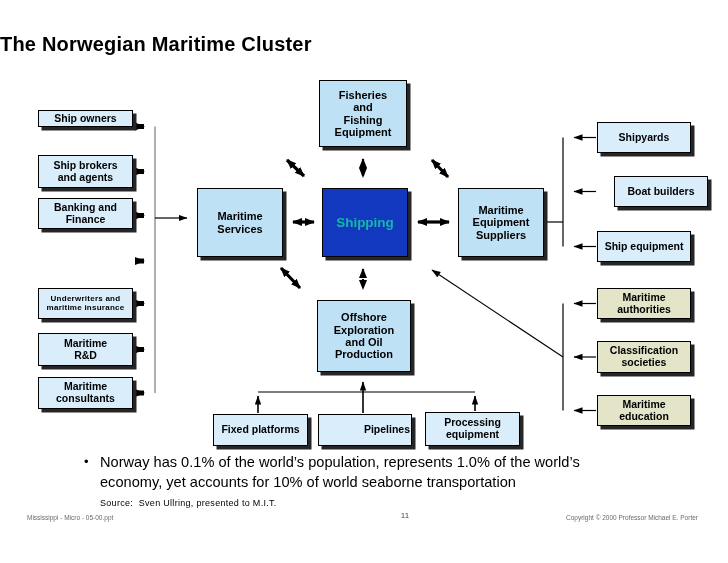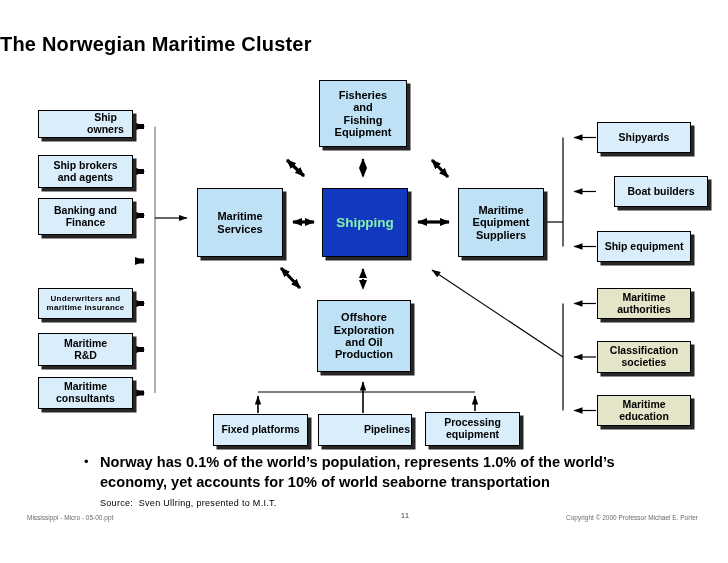--- a/index.html
+++ b/index.html
@@ -14,27 +14,27 @@
   svg.wires{position:absolute;left:0;top:0;z-index:1;}
   .bx{
     position:absolute;z-index:2;border:1.4px solid #000;box-shadow:3.5px 3.5px 0 #262626;
     display:flex;align-items:center;justify-content:center;text-align:center;
     font-weight:bold;line-height:1.12;box-sizing:border-box;
   }
   .bx span{white-space:pre-line;display:block;width:100%;}
   .light{background:#D9EDFB;}
   .mid{background:#BEE1F5;}
   .beige{background:#E4E4C9;}
-  .dark{background:#1138BE;color:#86efac;}
+  .dark{background:#1138BE;color:#14b8a6;}
   .sm{font-size:10.5px;}
   .md{font-size:11px;}
   
-  #b-ship-owners{left:38px;top:110px;width:95px;height:28px;padding-left:40px;}
+  #b-ship-owners{left:38px;top:110px;width:95px;height:17px;}
   #b-ship-brokers{left:38px;top:155px;width:95px;height:33px;}
-  #b-banking{left:38px;top:198px;width:95px;height:37px;}
+  #b-banking{left:38px;top:198px;width:95px;height:31px;}
   #b-lawyers{left:38px;top:245px;width:95px;height:32px;}
   #b-underwriters{left:38px;top:288px;width:95px;height:31px;font-size:8px;letter-spacing:.25px;}
   #b-rnd{left:38px;top:333px;width:95px;height:33px;}
   #b-consultants{left:38px;top:377px;width:95px;height:32px;}
   
   #b-fisheries{left:319px;top:80px;width:88px;height:67px;}
   #b-services{left:197px;top:188px;width:86px;height:69px;}
   #b-shipping{left:322px;top:188px;width:86px;height:69px;font-size:13.5px;}
   #b-suppliers{left:458px;top:188px;width:86px;height:69px;}
   #b-offshore{left:317px;top:300px;width:94px;height:72px;}
@@ -45,21 +45,21 @@
   #b-authorities{left:597px;top:288px;width:94px;height:31px;}
   #b-classification{left:597px;top:341px;width:94px;height:32px;}
   #b-education{left:597px;top:395px;width:94px;height:31px;}
   
   #b-platforms{left:213px;top:414px;width:95px;height:32px;}
   #b-pipelines{left:318px;top:414px;width:94px;height:32px;padding-left:44px;}
   #b-processing{left:425px;top:412px;width:95px;height:34px;}
   
   #bullet-row{position:absolute;left:84px;top:452px;width:586px;font-size:14.6px;line-height:1.38;display:flex;z-index:2;}
   #bullet-dot{width:16px;flex:0 0 16px;font-size:13px;padding-top:1px;}
-  #bullet-text{white-space:pre-line;font-weight:bold;}
+  #bullet-text{white-space:pre-line;}
   #source-line{position:absolute;left:100px;top:498px;font-size:9px;letter-spacing:.3px;white-space:pre;z-index:2;}
   
   #footer-left{position:absolute;left:27px;top:514px;font-size:6.5px;color:#6b6b6b;z-index:2;}
   #footer-page{position:absolute;left:0;top:511px;width:728px;text-align:center;font-size:8px;color:#4a4a4a;z-index:2;margin-left:41px;}
   #footer-right{position:absolute;right:30px;top:514px;font-size:6.5px;color:#6b6b6b;z-index:2;}
 </style>
 </head>
 <body>
 
 <div id="slide">

